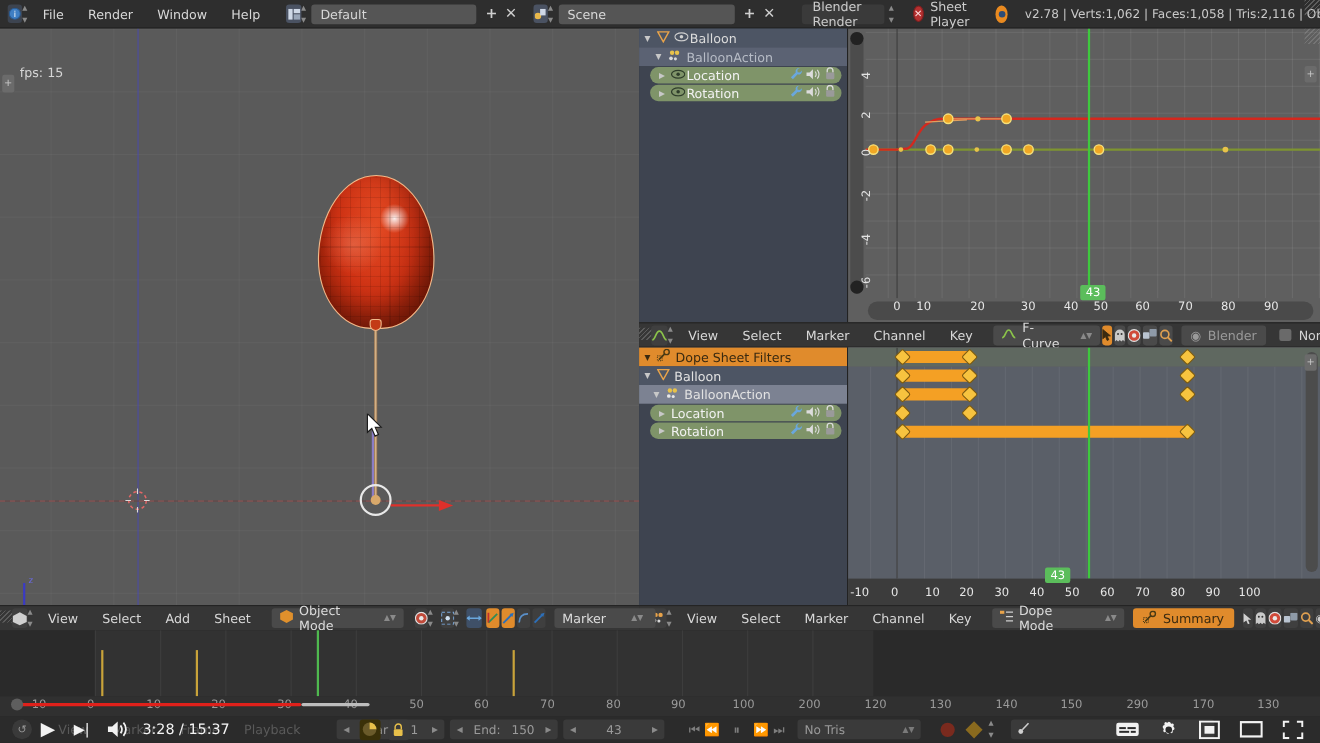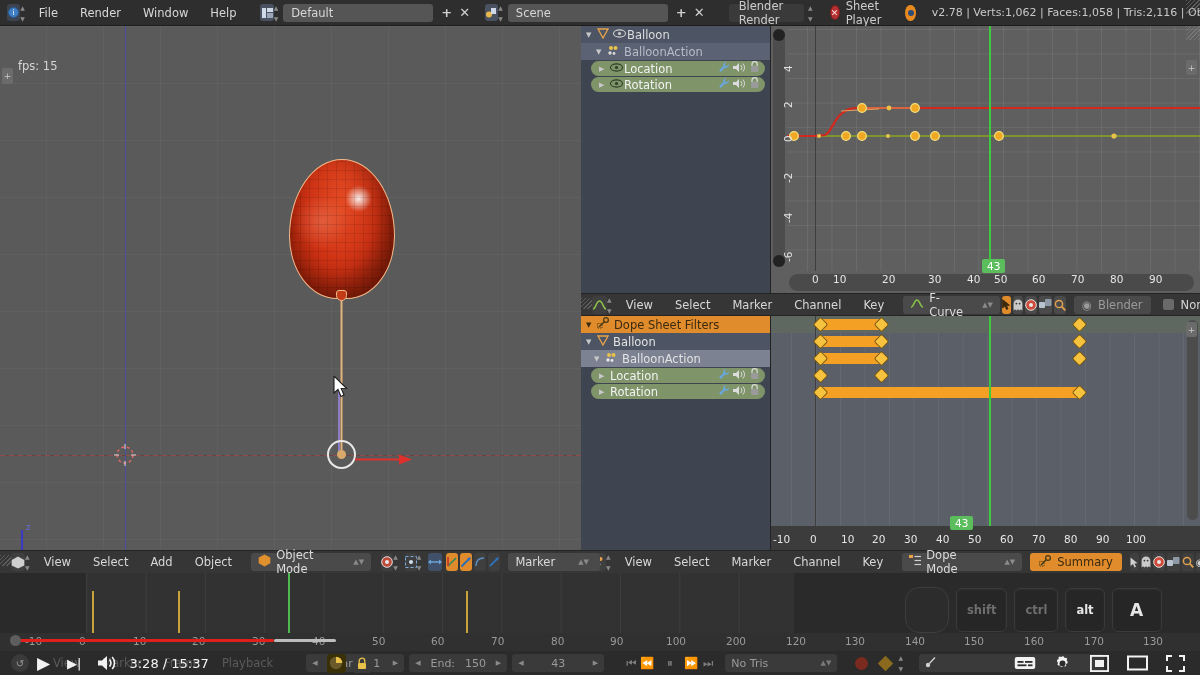--- a/index.html
+++ b/index.html
@@ -744,21 +744,21 @@
           <polygon points="7,0.5 13.3,4 13.3,9.5 7,12.5 0.7,9.5 0.7,4" fill="#cfcfcf"></polygon>
         </svg>
     </div>
     <div class="tb-spin">
         <span>▲</span>
         <span>▼</span>
       </div>
     <div class="menu">View</div>
     <div class="menu">Select</div>
     <div class="menu">Add</div>
-    <div class="menu">Object</div>
+    <div class="menu">Sheet</div>
     <div class="modebox" style="min-width:120px">
       <span><svg width="13" height="13" viewBox="0 0 13 13">
             <polygon points="6.5,0.5 12.3,3.6 12.3,9.2 6.5,12.4 0.7,9.2 0.7,3.6" fill="#e0902c"></polygon>
           </svg></span>
       <span>Object Mode</span>
       <span style="color:#8a8a8a;font-size:7px;margin-left:24px">▲▼</span>
     </div>
     <div class="tbtn" style="margin-left:10px;background:#3f3f3f">
       <svg width="12" height="12" viewBox="0 0 12 12">
           <circle cx="6" cy="6" r="5.3" fill="#c04a3a" stroke="#e2e2e2" stroke-width="1"></circle>
@@ -838,21 +838,21 @@
     <div class="tl-xt" style="left:431px"> <span>60</span></div>
     <div class="tl-xt" style="left:491px"> <span>70</span></div>
     <div class="tl-xt" style="left:551px"> <span>80</span></div>
     <div class="tl-xt" style="left:610px"> <span>90</span></div>
     <div class="tl-xt" style="left:666px"> <span>100</span></div>
     <div class="tl-xt" style="left:726px"> <span>200</span></div>
     <div class="tl-xt" style="left:786px"> <span>120</span></div>
     <div class="tl-xt" style="left:845px"> <span>130</span></div>
     <div class="tl-xt" style="left:905px"> <span>140</span></div>
     <div class="tl-xt" style="left:964px"> <span>150</span></div>
-    <div class="tl-xt" style="left:1024px"><span>160</span></div>
+    <div class="tl-xt" style="left:1024px"><span>290</span></div>
     <div class="tl-xt" style="left:1084px"><span>170</span></div>
     <div class="tl-xt" style="left:1143px"><span>130</span></div>
 
     <div class="tl-redbar" style="width:262px"></div>
     <div class="tl-greybar" style="left:274px;width:62px"></div>
     <div class="tl-reddot"></div>
 
     <div class="tl-header">
       <div style="width:42px"></div>
       <span class="tl-ghost">View</span>
@@ -957,21 +957,14 @@
           </svg>
       </span>
       <span class="pbtn" style="margin-right:15px">
         <svg width="19" height="17" viewBox="0 0 19 17">
             <path d="M1,6 V1 H6 M13,1 H18 V6 M18,11 V16 H13 M6,16 H1 V11" fill="none" stroke="#f2f2f2" stroke-width="2"></path>
           </svg>
       </span>
     </div>
   </div>
 
-  <div class="keyov">
-    <span class="kmouse"></span>
-    <span class="kkey">shift</span>
-    <span class="kkey">ctrl</span>
-    <span class="kkey" style="color:#e6e6e6">alt</span>
-    <span class="kkey kA">A</span>
-  </div>
 
 </div>
 
 </body></html>

